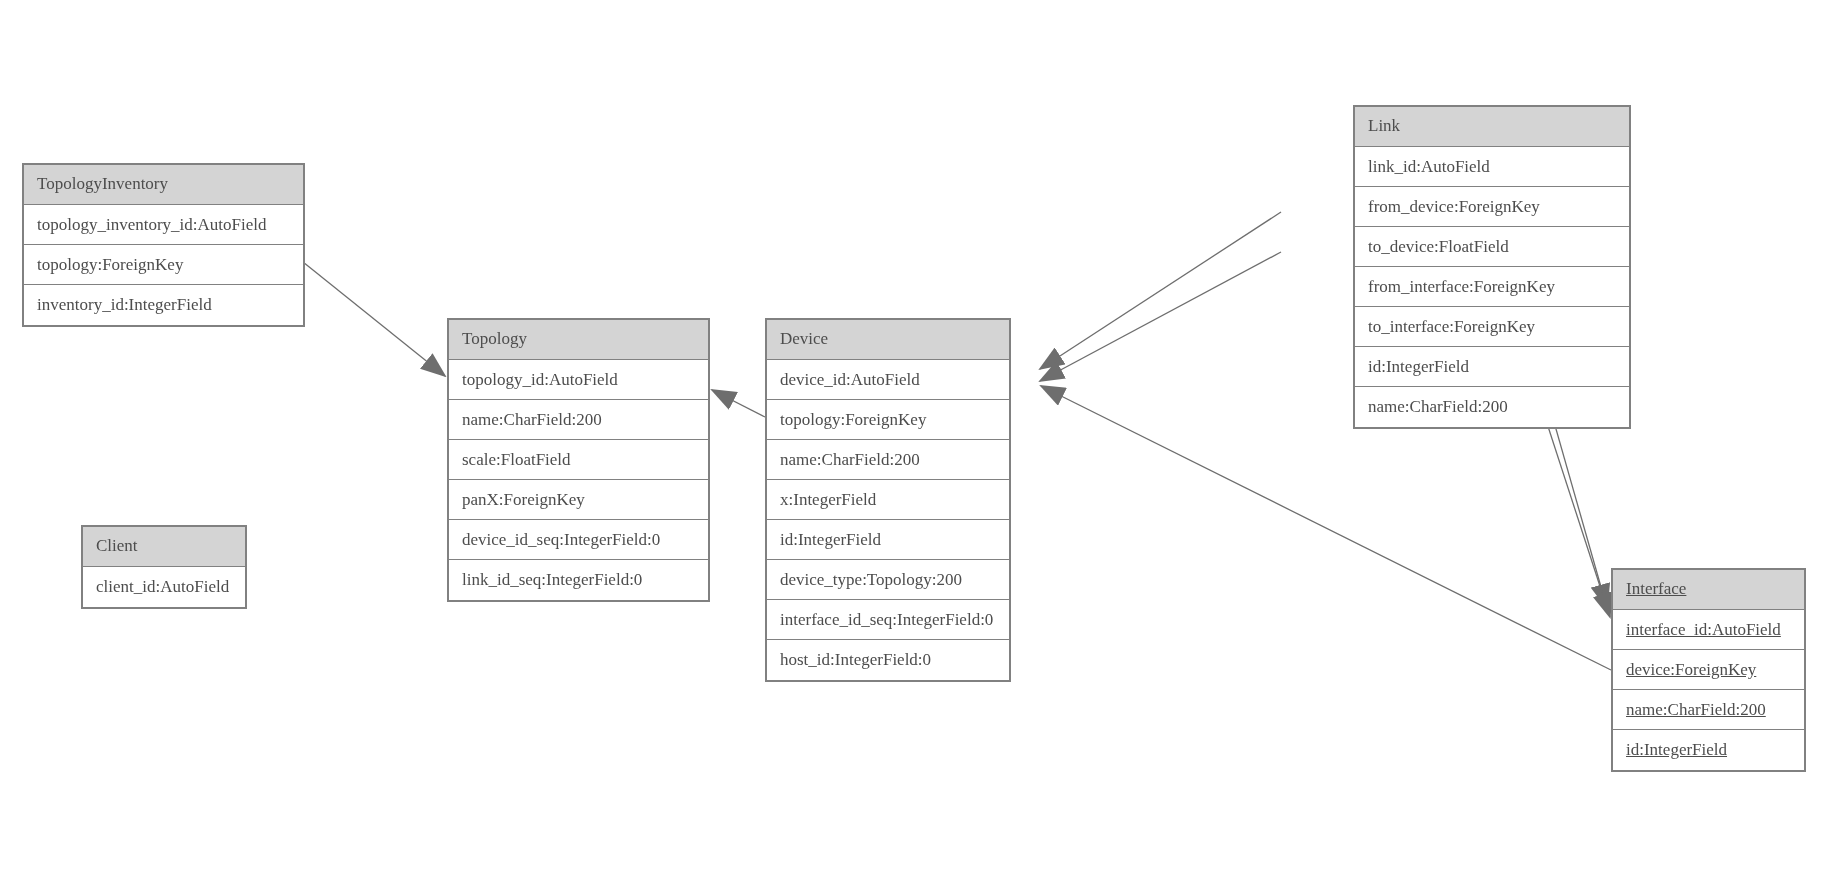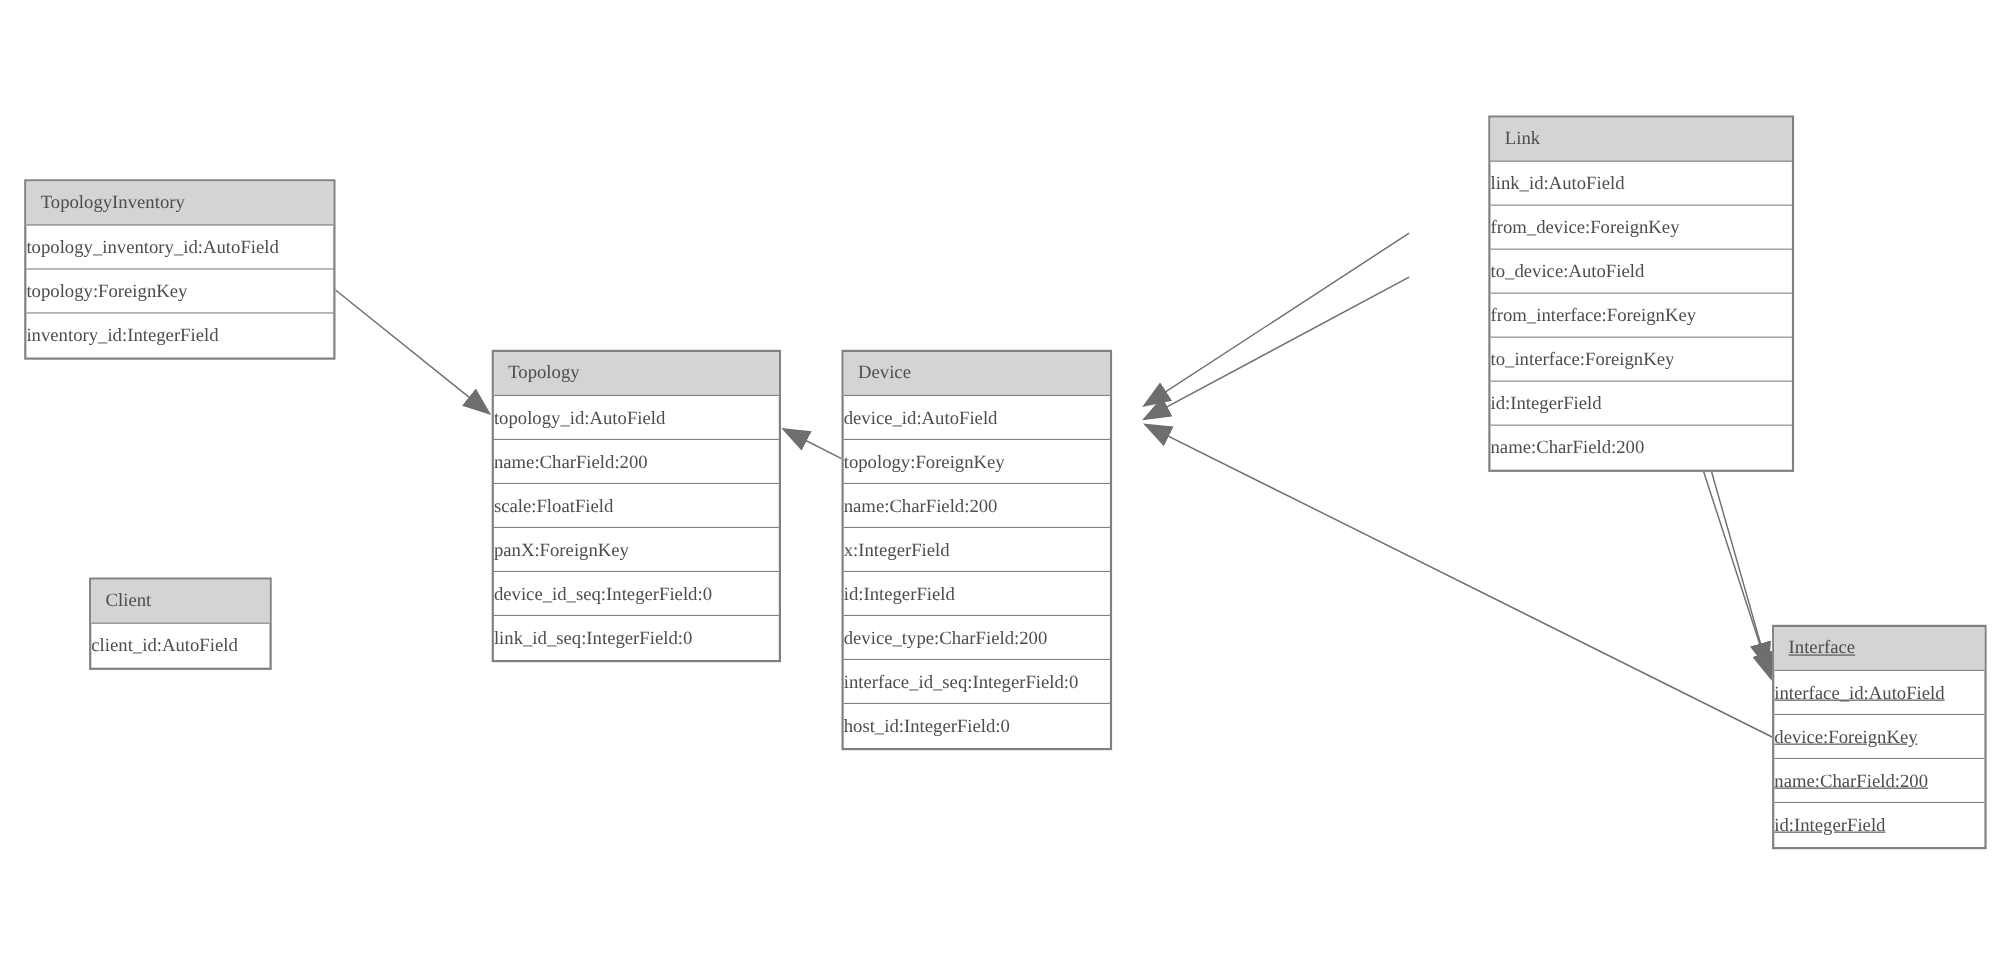--- a/index.html
+++ b/index.html
@@ -37,20 +37,21 @@
     padding-left: 13px;
     background: var(--header-fill, #d4d4d4);
     border-bottom: 1px solid var(--border, #818181);
     white-space: nowrap;
     overflow: hidden;
   }
   .entity-row {
     box-sizing: border-box;
     height: 40px;
     line-height: 39px;
+    padding-left: 13px;
     border-bottom: 1px solid var(--border, #818181);
     white-space: nowrap;
     overflow: hidden;
   }
   .entity-row:last-child {
     border-bottom: none;
   }
   .edge-line {
     stroke: var(--line, #6e6e6e);
     stroke-width: 1.3;
@@ -95,29 +96,29 @@
         <div class="entity-header">Client</div>
         <div class="entity-row">client_id:AutoField</div>
       </div>
       <div class="entity" style="left: 765px; top: 318px; width: 246px;">
         <div class="entity-header">Device</div>
         <div class="entity-row">device_id:AutoField</div>
         <div class="entity-row">topology:ForeignKey</div>
         <div class="entity-row">name:CharField:200</div>
         <div class="entity-row">x:IntegerField</div>
         <div class="entity-row">id:IntegerField</div>
-        <div class="entity-row">device_type:CharField:200</div>
+        <div class="entity-row">device_type:Topology:200</div>
         <div class="entity-row">interface_id_seq:IntegerField:0</div>
         <div class="entity-row">host_id:IntegerField:0</div>
       </div>
       <div class="entity" style="left: 1353px; top: 105px; width: 278px;">
         <div class="entity-header">Link</div>
         <div class="entity-row">link_id:AutoField</div>
         <div class="entity-row">from_device:ForeignKey</div>
-        <div class="entity-row">to_device:AutoField</div>
+        <div class="entity-row">to_device:FloatField</div>
         <div class="entity-row">from_interface:ForeignKey</div>
         <div class="entity-row">to_interface:ForeignKey</div>
         <div class="entity-row">id:IntegerField</div>
         <div class="entity-row">name:CharField:200</div>
       </div>
       <div class="entity" style="left: 1611px; top: 568px; width: 195px; text-decoration: underline;">
         <div class="entity-header">Interface</div>
         <div class="entity-row">interface_id:AutoField</div>
         <div class="entity-row">device:ForeignKey</div>
         <div class="entity-row">name:CharField:200</div>

